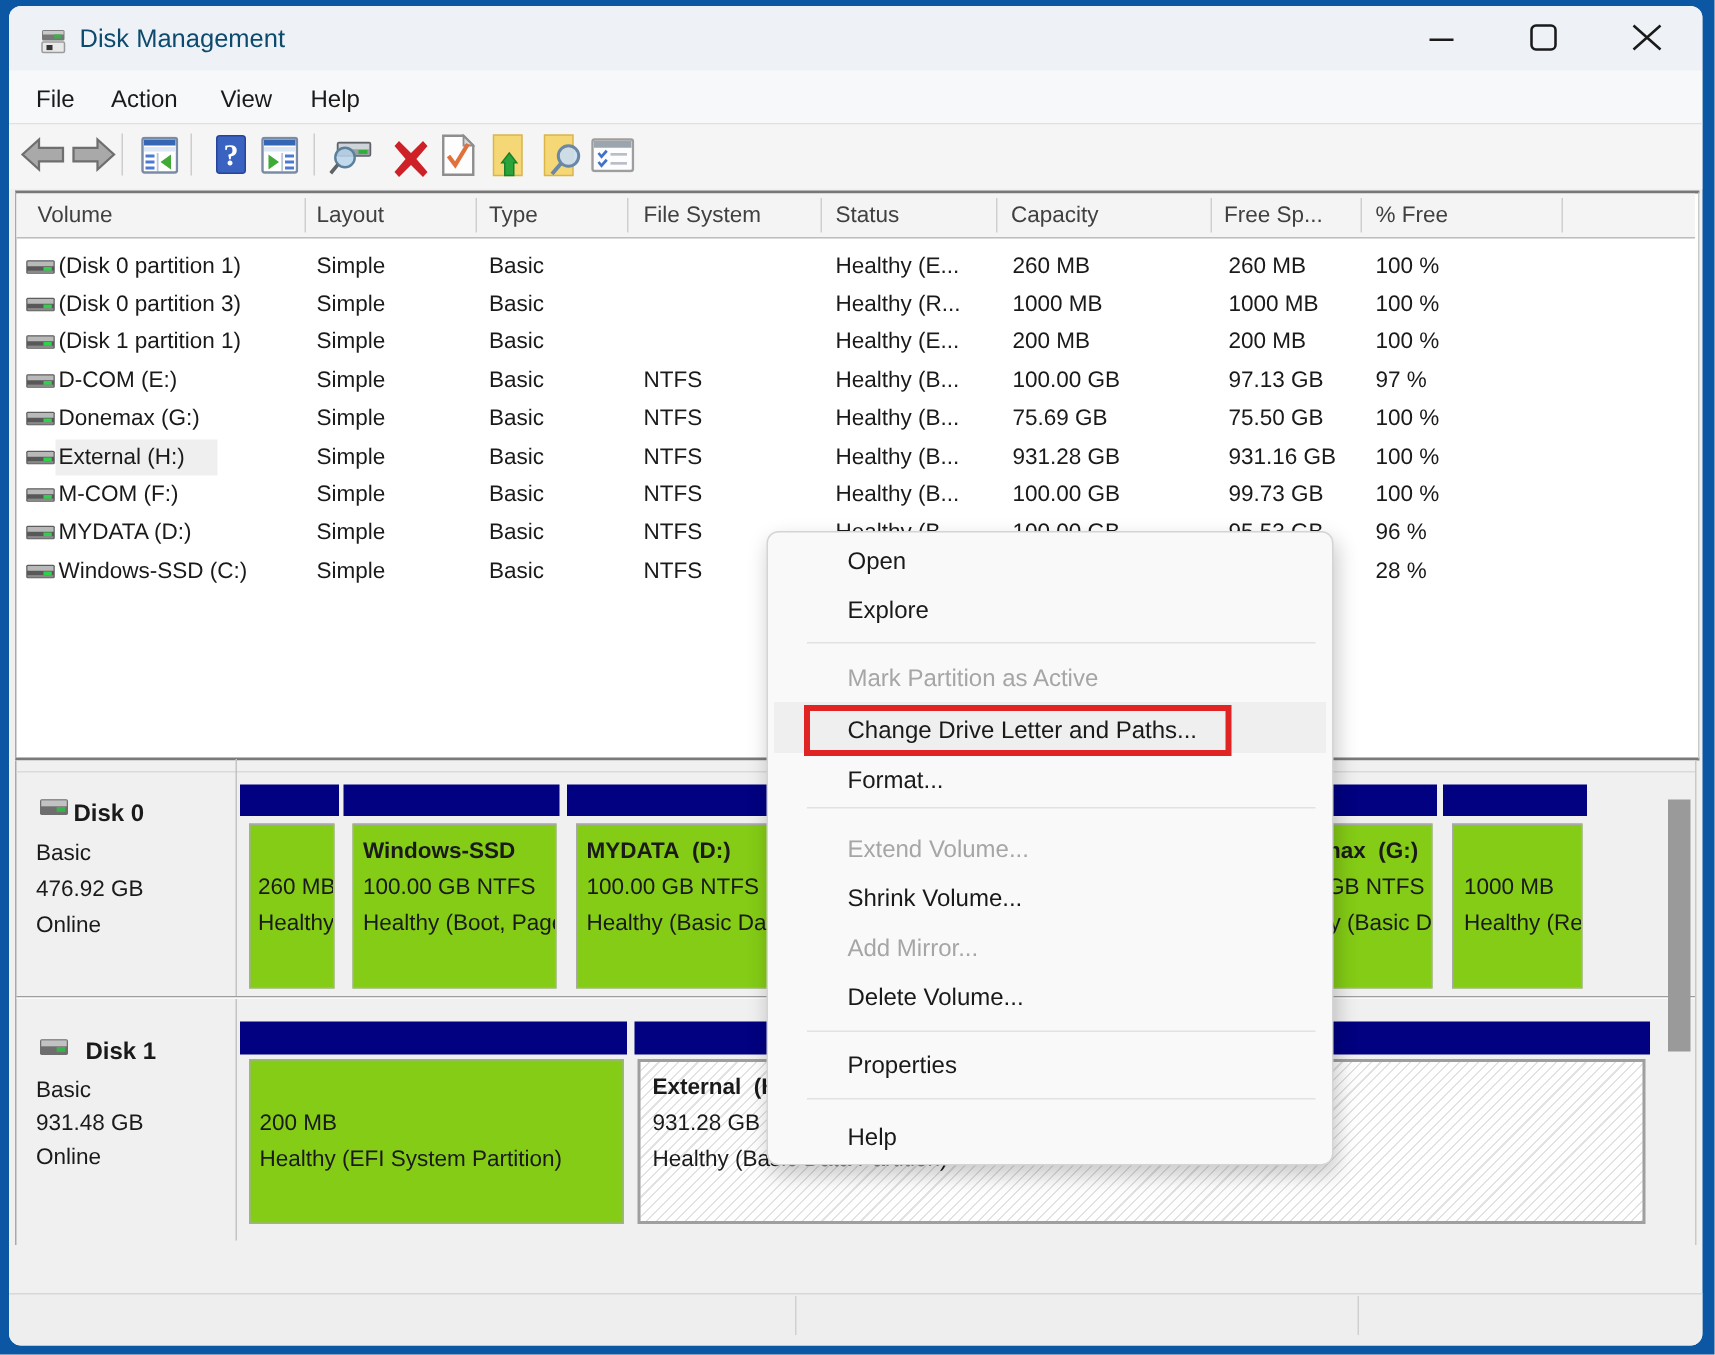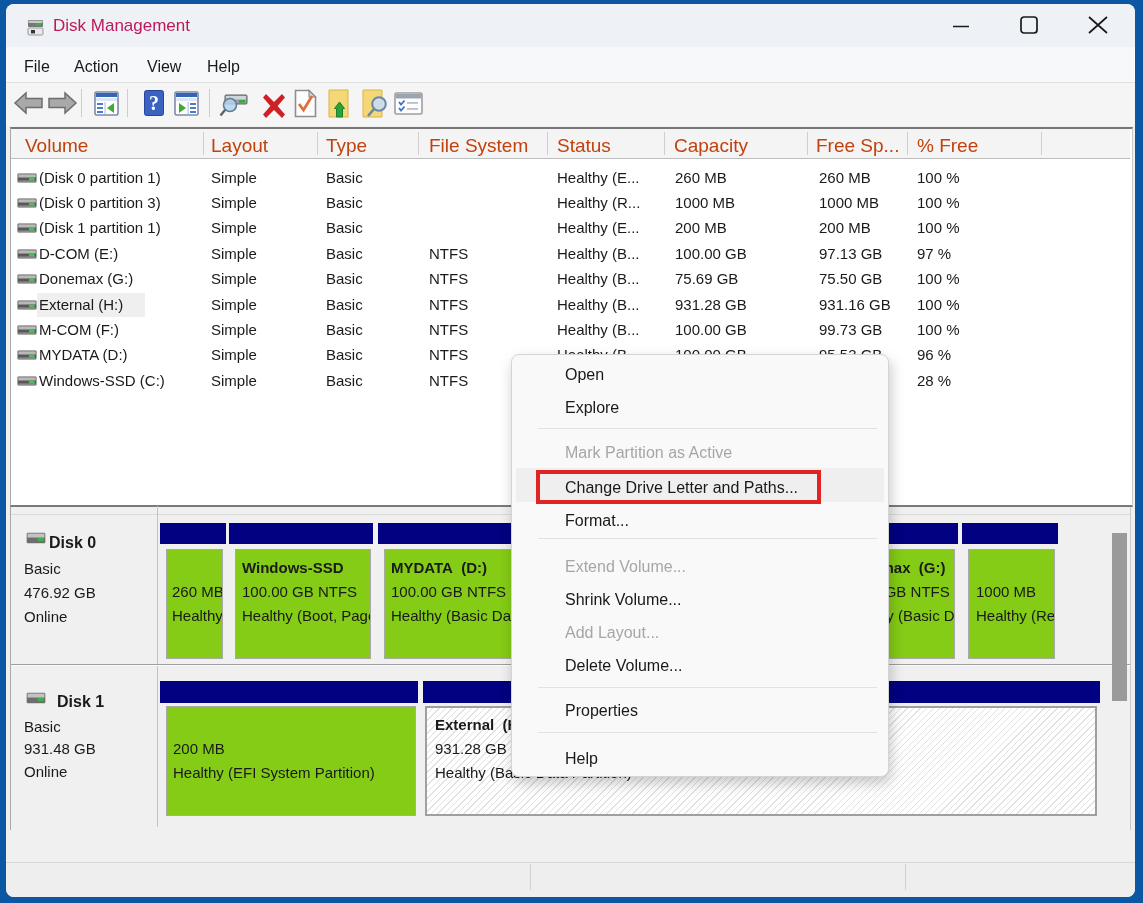--- a/index.html
+++ b/index.html
@@ -1,29 +1,29 @@
 <!DOCTYPE html>
 <html><head>
 <meta charset="utf-8">
 <style>
 html,body{margin:0;padding:0;width:1143px;height:903px;overflow:hidden}
 body{font-family:"Liberation Sans",sans-serif;background:#0b57a3;position:relative}
 .abs{position:absolute}
 #frame{position:absolute;left:6px;top:4px;width:1129px;height:893px;background:#f0f0f0;border-radius:8px;overflow:hidden}
 
 #titlebar{position:absolute;left:0;top:0;width:1129px;height:43px;background:#eef2f7}
-#titletxt{position:absolute;left:47px;top:12px;font-size:17px;color:#be185d}
+#titletxt{position:absolute;left:47px;top:12px;font-size:17px;color:#0c4a6e}
 #menubar{position:absolute;left:0;top:43px;width:1129px;height:35px;background:#f7f8f9;border-bottom:1px solid #e0e0e0}
 .mitem{position:absolute;top:54px;font-size:16px;color:#1a1a1a}
 #toolbar{position:absolute;left:0;top:79px;width:1129px;height:43px;background:#f5f5f5}
 .tsep{position:absolute;top:85px;width:1px;height:28px;background:#cdcdcd}
 #listview{position:absolute;left:4px;top:123px;width:1123px;border-right:1px solid #c9c9c9;height:380px;background:#fff;border-top:2px solid #777;border-left:1px solid #a9a9a9;border-bottom:2px solid #7a7a7a;box-sizing:border-box}
 #lvheader{position:absolute;left:0;top:0;width:1119px;height:29px;background:#f4f4f4;border-bottom:1px solid #bdbdbd}
 .hsep{position:absolute;top:3px;width:1px;height:23px;background:#cfcfcf}
-.htxt{position:absolute;top:6px;font-size:19px;color:#c2410c}
+.htxt{position:absolute;top:6px;font-size:15px;color:#404040}
 .row{position:absolute;left:0;width:1119px;height:25px;font-size:15px;color:#1a1a1a}
 .cell{position:absolute;top:4px;white-space:nowrap}
 .dicon{position:absolute;left:6px;top:6px;width:20px;height:14px}
 #bottompane{position:absolute;left:4px;top:503px;width:1121px;border-right:1px solid #c9c9c9;height:323px;background:#f0f0f0;border-left:1px solid #a9a9a9;box-sizing:border-box}
 #legend{position:absolute;left:4px;top:824px;width:1108px;height:32px;background:#eef0f1;border-top:1px solid #a5a5a5;border-bottom:1px solid #9b9b9b;box-sizing:border-box;font-size:15px;color:#1a1a1a}
 #statusbar{position:absolute;left:0;top:858px;width:1129px;height:35px;background:#eeeeee;border-top:1px solid #d7d7d7}
 .sdiv{position:absolute;top:2px;width:1px;height:26px;background:#d0d0d0}
 .bar{position:absolute;background:#010181}
 .pbody{position:absolute;background:#84cc16;border:1px solid #a9a9a9;box-sizing:border-box;overflow:hidden}
 .ptxt{font-size:15px;color:#1a1a1a;line-height:24px;white-space:nowrap}
@@ -376,20 +376,20 @@
   <div class="abs" style="left:4px;top:113px;width:368px;height:34px;background:#efefef"></div>
   <div class="ci" style="top:9px">Open</div>
   <div class="ci" style="top:42px">Explore</div>
   <div class="csep" style="top:73px"></div>
   <div class="ci cid" style="top:87px">Mark Partition as Active</div>
   <div class="ci" style="top:122px">Change Drive Letter and Paths...</div>
   <div class="ci" style="top:155px">Format...</div>
   <div class="csep" style="top:183px"></div>
   <div class="ci cid" style="top:201px">Extend Volume...</div>
   <div class="ci" style="top:234px">Shrink Volume...</div>
-  <div class="ci cid" style="top:267px">Add Layout...</div>
+  <div class="ci cid" style="top:267px">Add Mirror...</div>
   <div class="ci" style="top:300px">Delete Volume...</div>
   <div class="csep" style="top:332px"></div>
   <div class="ci" style="top:345px">Properties</div>
   <div class="csep" style="top:377px"></div>
   <div class="ci" style="top:393px">Help</div>
 </div>
 <div id="redbox"></div>
 
 </body></html>

